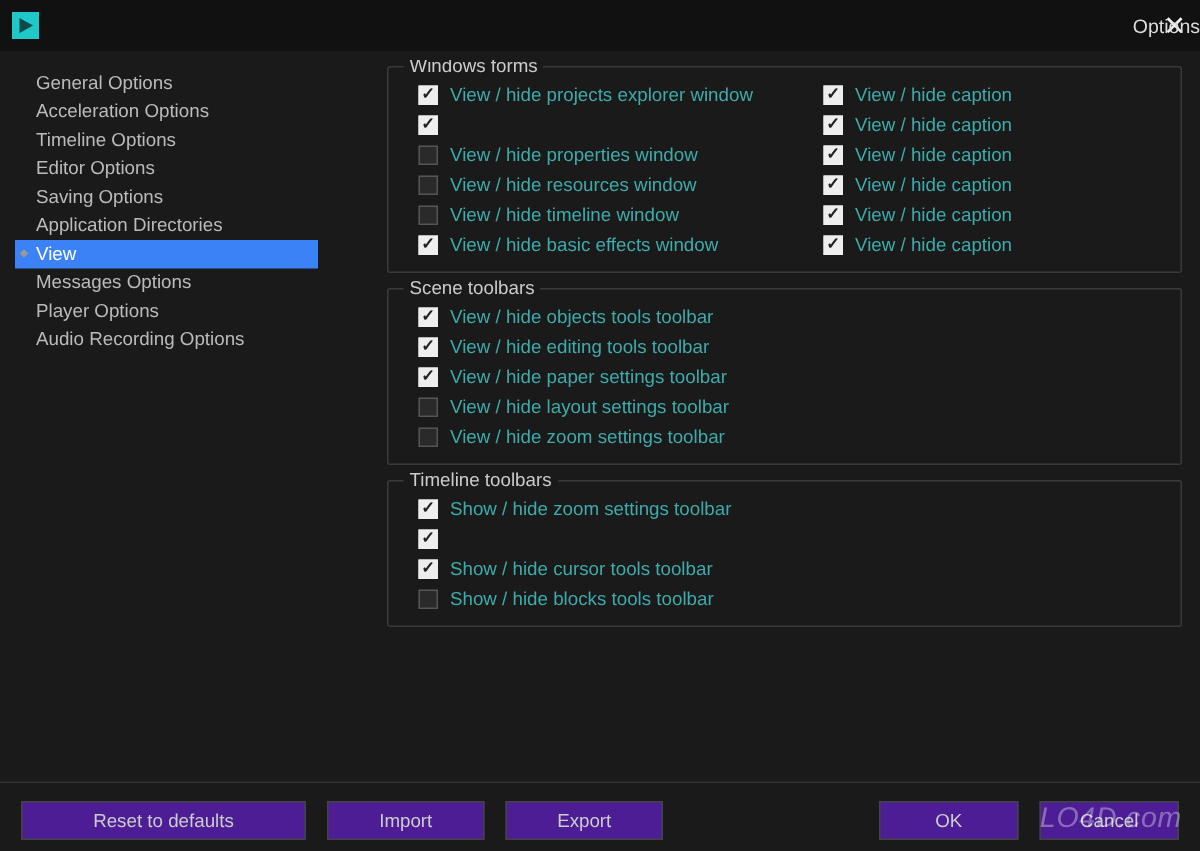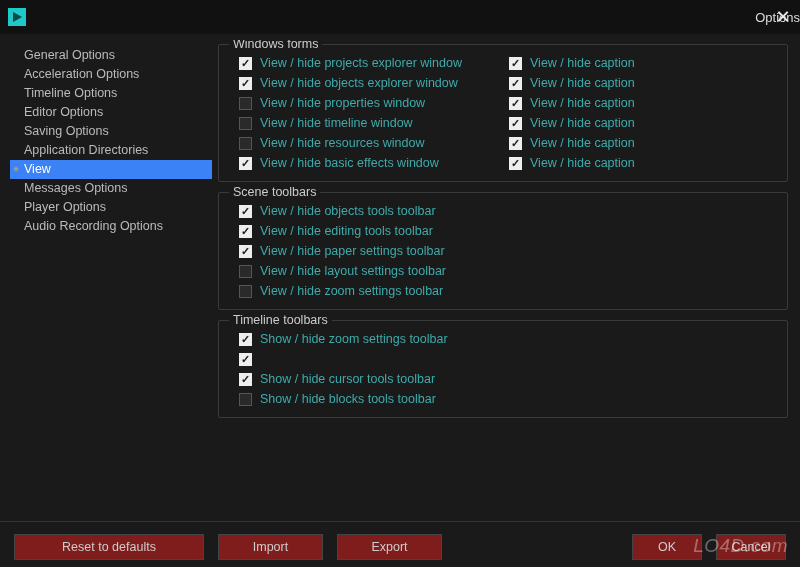--- a/index.html
+++ b/index.html
@@ -39,20 +39,21 @@
   width: 18px; height: 18px;
   display: flex; align-items: center; justify-content: center;
   color: #eee;
   font-size: 18px;
   cursor: pointer;
 }
 .body-area {
   display: flex;
   height: 480px;
   padding: 6px 10px 0 6px;
+  gap: 40px;
 }
 .sidebar {
   width: 210px;
   padding: 6px 4px;
 }
 .sidebar-item {
   padding: 1px 2px 1px 14px;
   color: #bbb;
   font-size: 12.5px;
   line-height: 17px;
@@ -134,34 +135,34 @@
   height: 40px;
   display: flex;
   align-items: center;
   padding: 0 14px;
   gap: 14px;
   border-top: 1px solid #333;
   padding-top: 10px;
 }
 .btn {
   height: 26px;
-  background: #7f1d1d;
+  background: #4c1d95;
   border: 1px solid #444;
   color: #ccc;
   font-size: 12.5px;
   display: inline-flex;
   align-items: center;
   justify-content: center;
   cursor: pointer;
   padding: 0 14px;
 }
 .btn-reset { width: 190px; }
 .btn-import, .btn-export { width: 105px; }
 .spacer { flex: 1; }
-.btn-ok, .btn-cancel { width: 70px; }
+.btn-ok, .btn-cancel { width: 93px; }
 .watermark {
   position: absolute;
   right: 12px;
   bottom: 10px;
   color: rgba(255,255,255,0.35);
   font-size: 19px;
   font-style: italic;
   letter-spacing: 0.5px;
   pointer-events: none;
 }
@@ -198,33 +199,32 @@
     <fieldset class="groupbox">
       <div class="groupbox-title">Windows forms</div>
       <div class="twocol">
         <div class="col-left" id="wf-left">
             <div class="row">
               <span class="checkbox checked"></span>
               <span class="check-label">View / hide projects explorer window</span>
             </div>
             <div class="row">
               <span class="checkbox checked"></span>
-              <span class="check-label">View / hide objects explorer window</span>
             </div>
             <div class="row">
               <span class="checkbox"></span>
               <span class="check-label">View / hide properties window</span>
             </div>
             <div class="row">
               <span class="checkbox"></span>
+              <span class="check-label">View / hide resources window</span>
+            </div>
+            <div class="row">
+              <span class="checkbox"></span>
               <span class="check-label">View / hide timeline window</span>
-            </div>
-            <div class="row">
-              <span class="checkbox"></span>
-              <span class="check-label">View / hide resources window</span>
             </div>
             <div class="row">
               <span class="checkbox checked"></span>
               <span class="check-label">View / hide basic effects window</span>
             </div>
           </div>
         <div class="col-right" id="wf-right">
             <div class="row">
               <span class="checkbox checked"></span>
               <span class="check-label">View / hide caption</span>

